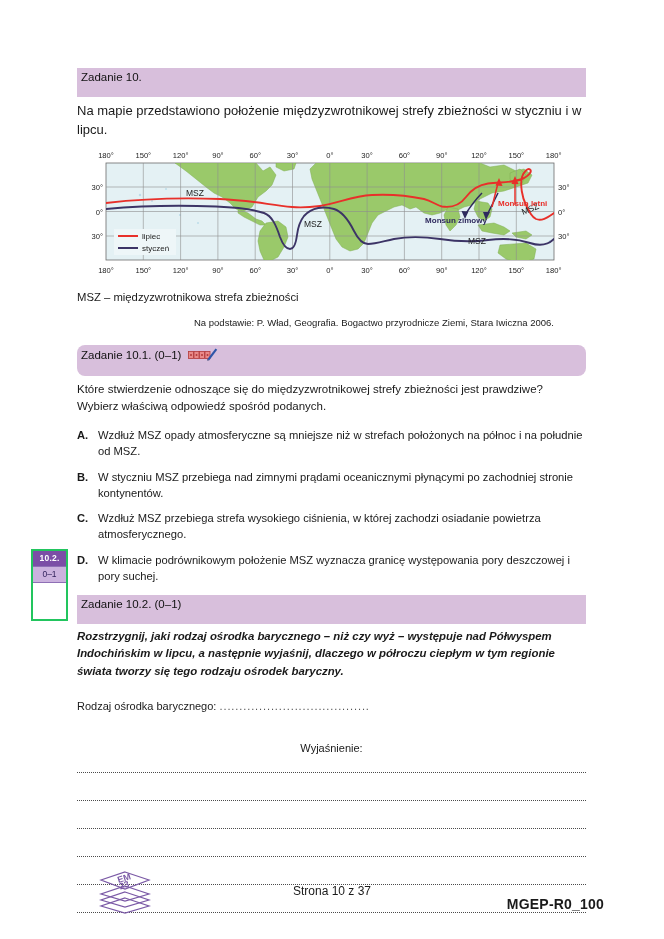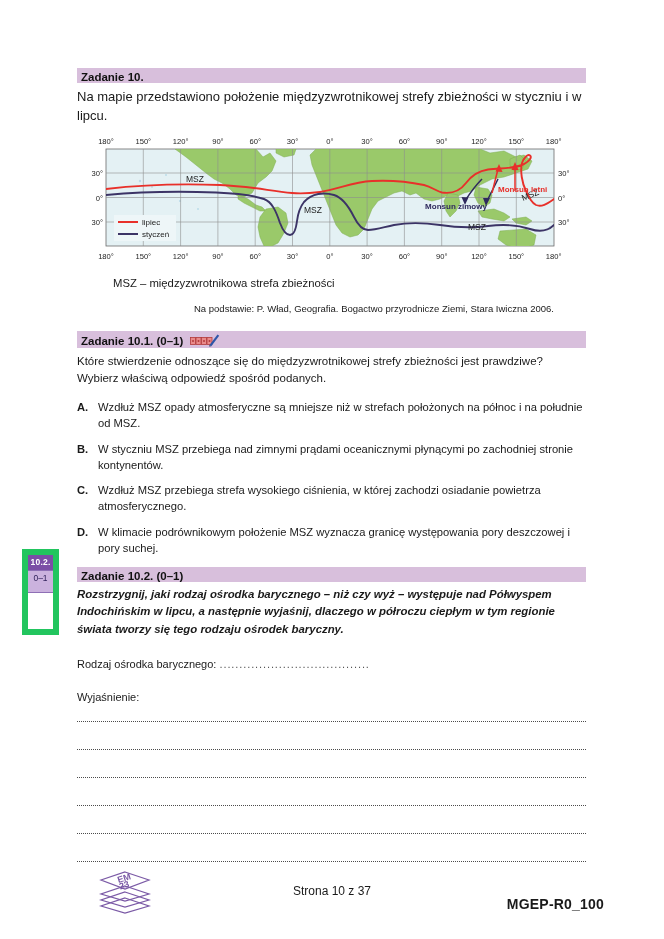--- a/index.html
+++ b/index.html
@@ -18,63 +18,63 @@
 
   .page {
     position: absolute;
     inset: 0;
     background: #ffffff;
   }
 
   
   .score-box {
     position: absolute;
-    left: 22px;
+    left: 31px;
     top: 549px;
     width: 37px;
-    border: 6px solid #22c55e;
+    border: 2px solid #22c55e;
     box-sizing: border-box;
   }
   .score-box .sb-head {
     background: #7b4ea6;
     color: #ffffff;
     font-size: 8.5px;
     font-weight: bold;
     text-align: center;
     padding: 2px 0 2.5px;
     letter-spacing: .2px;
   }
   .score-box .sb-range {
     background: #cbb2de;
     color: #32235c;
     font-size: 8.5px;
     text-align: center;
-    padding: 2px 0 9px;
+    padding: 2px 0 3px;
     border-top: 1px solid #8e6fb5;
   }
   .score-box .sb-blank {
     background: #ffffff;
     height: 36px;
     border-top: 1px solid #8e6fb5;
   }
 
   
   .content {
     position: absolute;
     left: 77px;
     top: 0;
     width: 509px;
   }
 
   .task-bar {
     background: #d8bfdc;
     font-size: 11.5px;
-    font-weight: bold;
+    font-weight: normal;
     color: #111;
-    padding: 3px 4px 0 4px;
+    padding: 3px 4px 14px 4px;
     box-sizing: border-box;
     display: flex;
     align-items: center;
     gap: 7px;
   }
 
   .marker-icon {
     display: inline-flex;
     align-items: center;
     position: relative;
@@ -89,21 +89,20 @@
 
   
   .map-wrap {
     margin-top: 9px;
     margin-left: 3px;
   }
 
   .caption {
     font-size: 11.3px;
     margin-top: 10px;
-    margin-left: 36px;
   }
   .source {
     font-size: 9.5px;
     margin-top: 14px;
     margin-left: 117px;
   }
 
   .q-bold {
     font-size: 11.5px;
     font-weight: normal;
@@ -343,21 +342,21 @@
           <text x="478" y="41">30°</text>
             <text x="478" y="65.5">0°</text>
             <text x="478" y="90">30°</text>
         </g>
       </svg>
     </div>
 
     <div class="caption">MSZ – międzyzwrotnikowa strefa zbieżności</div>
     <div class="source">Na podstawie: P. Wład, Geografia. Bogactwo przyrodnicze Ziemi, Stara Iwiczna 2006.</div>
 
-    <div class="task-bar" style="margin-top:17px;">
+    <div class="task-bar" style="margin-top:17px;border-radius:8px;">
       <span>Zadanie 10.1. (0–1)</span>
       <span class="marker-icon">
         <svg width="30" height="14" viewBox="0 0 30 14">
           <rect x="0.5" y="3.5" width="5" height="7" fill="#e98a8a" stroke="#b23a3a" stroke-width="0.8"></rect>
           <rect x="6.0" y="3.5" width="5" height="7" fill="#e98a8a" stroke="#b23a3a" stroke-width="0.8"></rect>
           <rect x="11.5" y="3.5" width="5" height="7" fill="#e98a8a" stroke="#b23a3a" stroke-width="0.8"></rect>
           <rect x="17.0" y="3.5" width="5" height="7" fill="#e98a8a" stroke="#b23a3a" stroke-width="0.8"></rect>
           <circle cx="3.0" cy="7" r="1" fill="#b23a3a"></circle>
           <circle cx="8.5" cy="7" r="1" fill="#b23a3a"></circle>
           <circle cx="14.0" cy="7" r="1" fill="#b23a3a"></circle>
@@ -393,21 +392,21 @@
       <span>Zadanie 10.2. (0–1)</span>
     </div>
 
     <div class="sub-bold">Rozstrzygnij, jaki rodzaj ośrodka barycznego – niż czy wyż – występuje nad Półwyspem Indochińskim w lipcu, a następnie wyjaśnij, dlaczego w półroczu ciepłym w tym regionie świata tworzy się tego rodzaju ośrodek baryczny.</div>
 
     <div class="field-line">
       <span>Rodzaj ośrodka barycznego:</span>
       <span class="dotfill">......................................</span>
     </div>
 
-    <div class="field-line" style="margin-top:21px;">Wyjaśnienie:</div>
+    <div class="field-line" style="margin-top:30px;text-align:center;">Wyjaśnienie:</div>
 
     <div class="answer-lines">
       <div class="aline"></div>
       <div class="aline"></div>
       <div class="aline"></div>
       <div class="aline"></div>
       <div class="aline"></div>
       <div class="aline"></div>
     </div>
 

